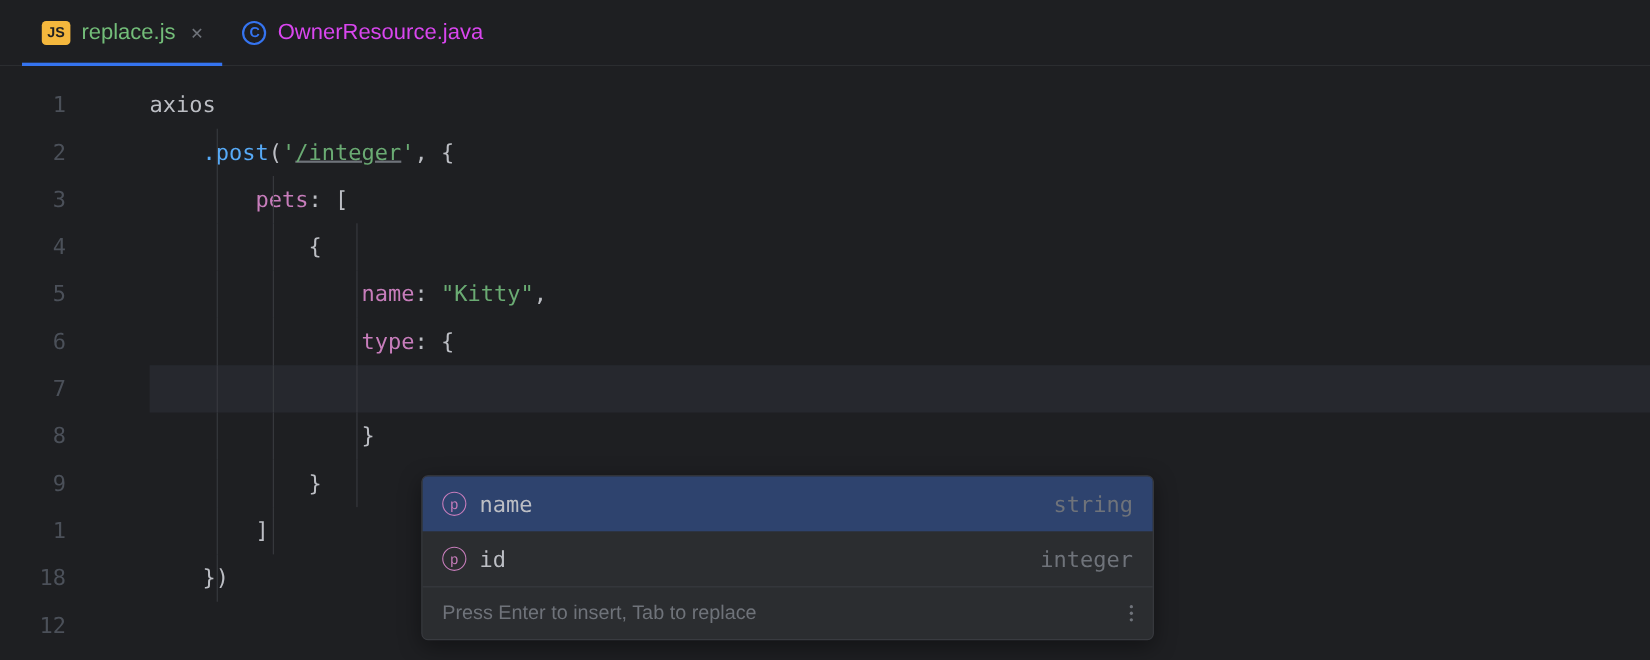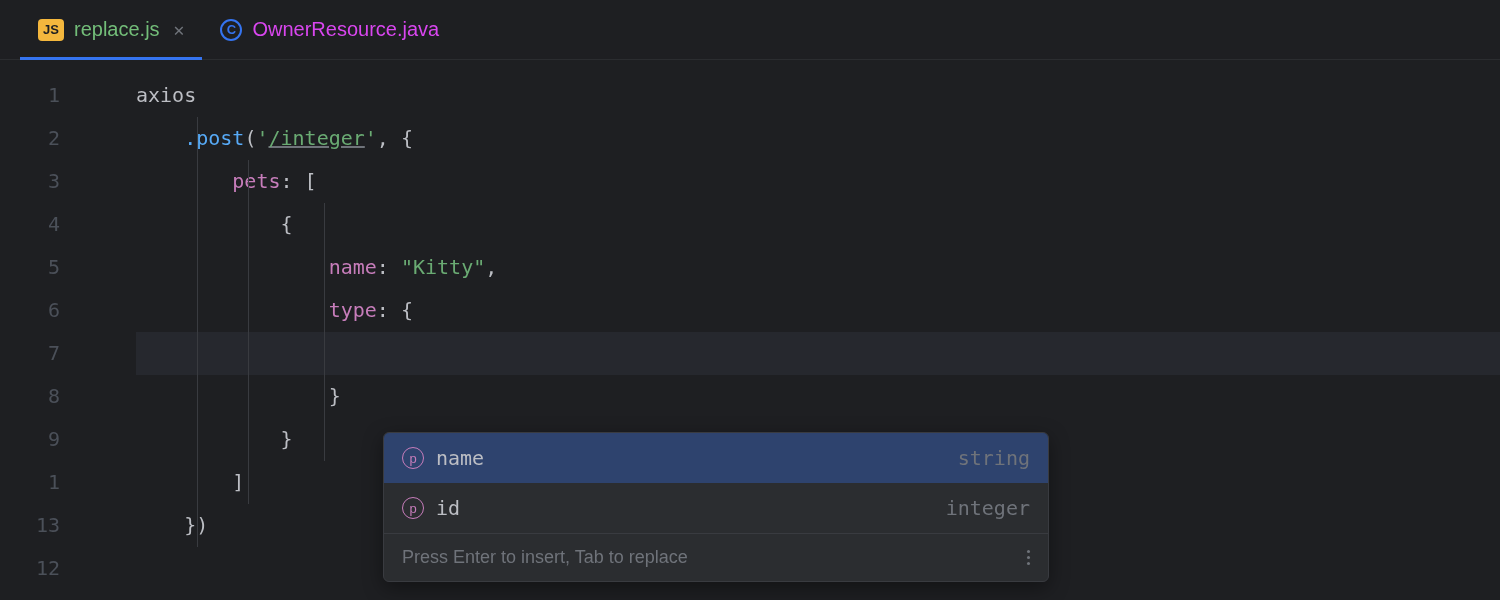--- a/index.html
+++ b/index.html
@@ -213,21 +213,21 @@
     <div class="line-num">1</div>
     <div class="line-num">2</div>
     <div class="line-num">3</div>
     <div class="line-num">4</div>
     <div class="line-num">5</div>
     <div class="line-num">6</div>
     <div class="line-num">7</div>
     <div class="line-num">8</div>
     <div class="line-num">9</div>
     <div class="line-num">1</div>
-    <div class="line-num">13</div>
+    <div class="line-num">18</div>
     <div class="line-num">12</div>
   </div>
 
   <div class="code">
     <div class="code-line"><span class="tok-default">axios</span></div>
     <div class="code-line"><span class="indent-guide" style="left:61px"></span>    <span class="tok-method">.post</span><span class="tok-punct">(</span><span class="tok-string">'</span><span class="tok-string-u">/integer</span><span class="tok-string">'</span><span class="tok-punct">, {</span></div>
     <div class="code-line"><span class="indent-guide" style="left:61px"></span><span class="indent-guide" style="left:112px"></span>        <span class="tok-prop">pets</span><span class="tok-punct">: [</span></div>
     <div class="code-line"><span class="indent-guide" style="left:61px"></span><span class="indent-guide" style="left:112px"></span><span class="indent-guide" style="left:188px"></span>            <span class="tok-punct">{</span></div>
     <div class="code-line"><span class="indent-guide" style="left:61px"></span><span class="indent-guide" style="left:112px"></span><span class="indent-guide" style="left:188px"></span>                <span class="tok-prop">name</span><span class="tok-punct">: </span><span class="tok-string">"Kitty"</span><span class="tok-punct">,</span></div>
     <div class="code-line"><span class="indent-guide" style="left:61px"></span><span class="indent-guide" style="left:112px"></span><span class="indent-guide" style="left:188px"></span>                <span class="tok-prop">type</span><span class="tok-punct">: {</span></div>

